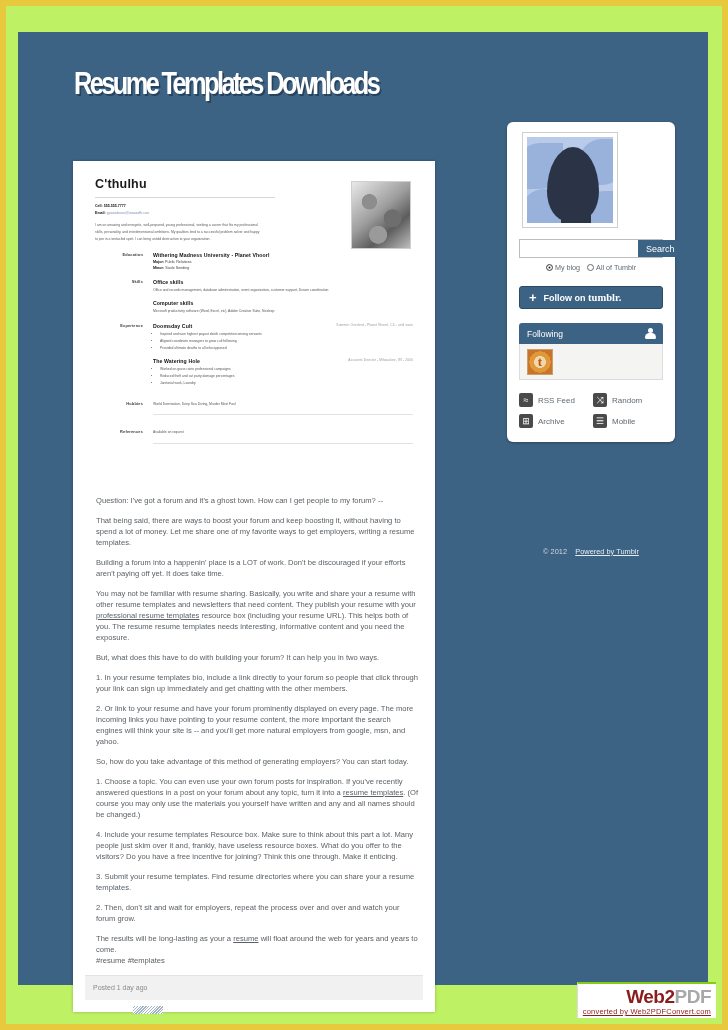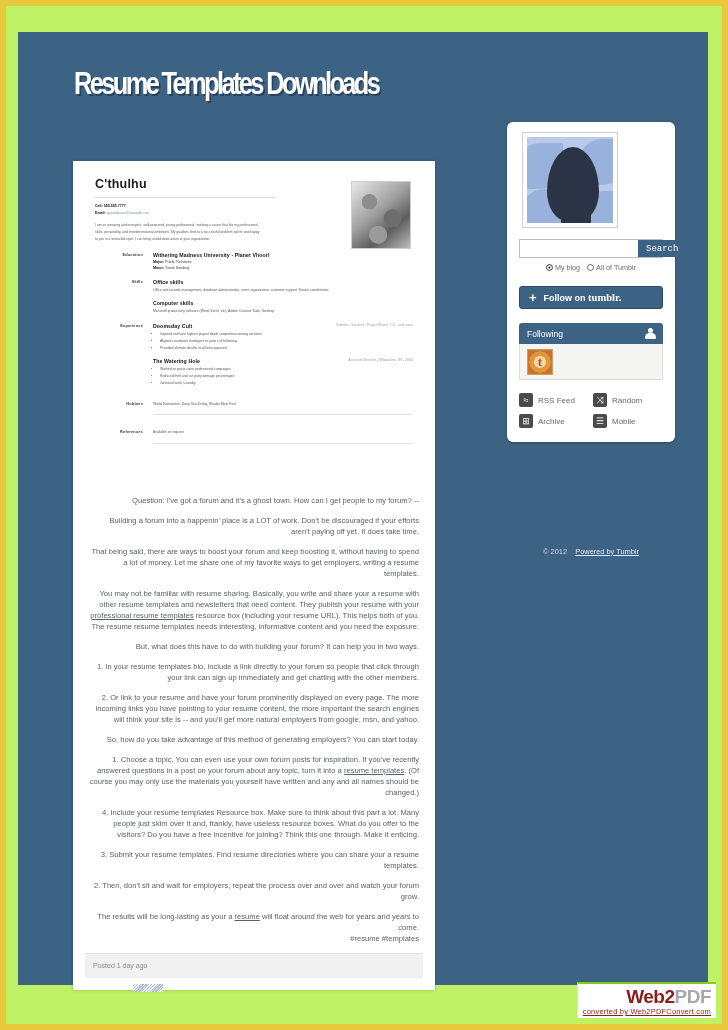--- a/index.html
+++ b/index.html
@@ -86,21 +86,21 @@
   .res-body { flex:1; }
   .res-h { font-size:5.2px; font-weight:bold; color:#111; letter-spacing:.1px; }
   .res-sub { font-size:3.7px; color:#444; margin-top:2px; }
   .res-sub b { color:#111; }
   .res-p { font-size:3.4px; color:#595959; margin-top:2px; line-height:1.9; }
   .res-ul { margin:2px 0 0 7px; }
   .res-ul li { font-size:3.4px; color:#595959; line-height:2.0; }
   .res-date { float:right; font-size:3.3px; color:#9a9a9a; font-weight:normal; }
   .res-divider { height:1px; background:#e2e2e2; margin:7px 0 0 0; }
   
-  .post-body { padding: 14px 16px 0 16px; text-align: right; }
+  .post-body { padding: 14px 16px 0 23px; }
   .post-body p {
     font-size: 7.6px;
     line-height: 1.45;
     color: #5b6166;
     margin-bottom: 9px;
   }
   .post-body a { color:#5b6166; text-decoration:underline; }
   .post-footer {
     margin: 4px 12px 0 12px;
     padding: 8px 8px 9px 8px;
@@ -153,21 +153,21 @@
   .search-row {
     display:flex; margin: 12px 2px 0 2px;
     border:1px solid #bdbdbd; background:#fff; height:19px;
   }
   .search-row input {
     flex:1; border:0; outline:0; font-size:8px; padding:0 4px;
     font-family:"Liberation Sans", sans-serif; color:#333;
   }
   .search-btn {
     background:#3d6384; color:#fff; border:0; cursor:pointer;
-    font-size:9px; padding:0 8px; font-family:Liberation Mono, monospace;
+    font-size:9px; padding:0 8px; font-family:Liberation Sans, sans-serif;
   }
   .radio-row {
     display:flex; justify-content:center; gap:7px; align-items:center;
     margin-top:5px; font-size:7.2px; color:#5f6a72;
   }
   .radio-row span { display:flex; align-items:center; gap:2px; }
   .rdo { width:7px; height:7px; border:1px solid #6b6b6b; border-radius:50%; display:inline-block; }
   .rdo.on { background:#1d1d1d; box-shadow: inset 0 0 0 1.5px #fff; }
   .follow-btn {
     margin: 14px 2px 0 2px; height:23px;
@@ -311,22 +311,22 @@
           <div class="res-label">References</div>
           <div class="res-body">
             <div class="res-p" style="margin-top:0">Available on request</div>
             <div class="res-divider"></div>
           </div>
         </div>
       </div>
 
       <div class="post-body">
         <p>Question: I've got a forum and it's a ghost town. How can I get people to my forum? --</p>
+        <p>That being said, there are ways to boost your forum and keep boosting it, without having to spend a lot of money. Let me share one of my favorite ways to get employers, writing a resume templates.</p>
         <p>Building a forum into a happenin' place is a LOT of work. Don't be discouraged if your efforts aren't paying off yet. It does take time.</p>
-        <p>That being said, there are ways to boost your forum and keep boosting it, without having to spend a lot of money. Let me share one of my favorite ways to get employers, writing a resume templates.</p>
         <p>
           <span>You may not be familiar with resume sharing. Basically, you write and share your a resume with other resume templates and newsletters that need content. They publish your resume with your </span><a href="#">professional resume templates</a><span> resource box (including your resume URL). This helps both of you. The resume resume templates needs interesting, informative content and you need the exposure.</span>
         </p>
         <p>But, what does this have to do with building your forum? It can help you in two ways.</p>
         <p>1. In your resume templates bio, include a link directly to your forum so people that click through your link can sign up immediately and get chatting with the other members.</p>
         <p>2. Or link to your resume and have your forum prominently displayed on every page. The more incoming links you have pointing to your resume content, the more important the search engines will think your site is -- and you'll get more natural employers from google, msn, and yahoo.</p>
         <p>So, how do you take advantage of this method of generating employers? You can start today.</p>
         <p>
           <span>1. Choose a topic. You can even use your own forum posts for inspiration. If you've recently answered questions in a post on your forum about any topic, turn it into a </span><a href="#">resume templates</a><span>. (Of course you may only use the materials you yourself have written and any and all names should be changed.)</span>
         </p>

